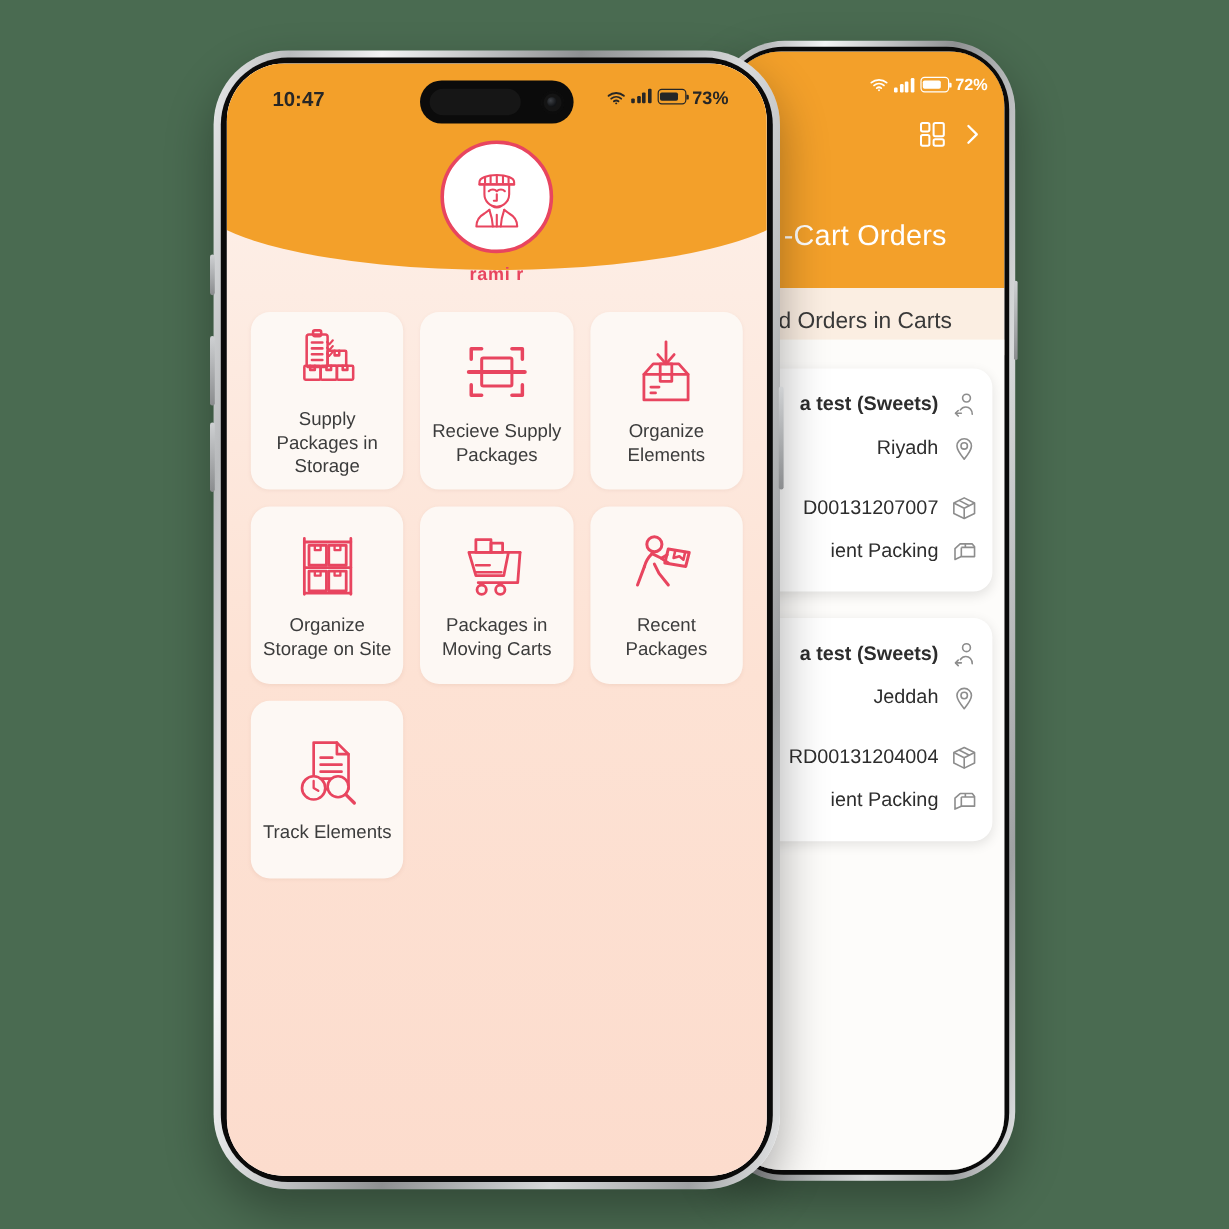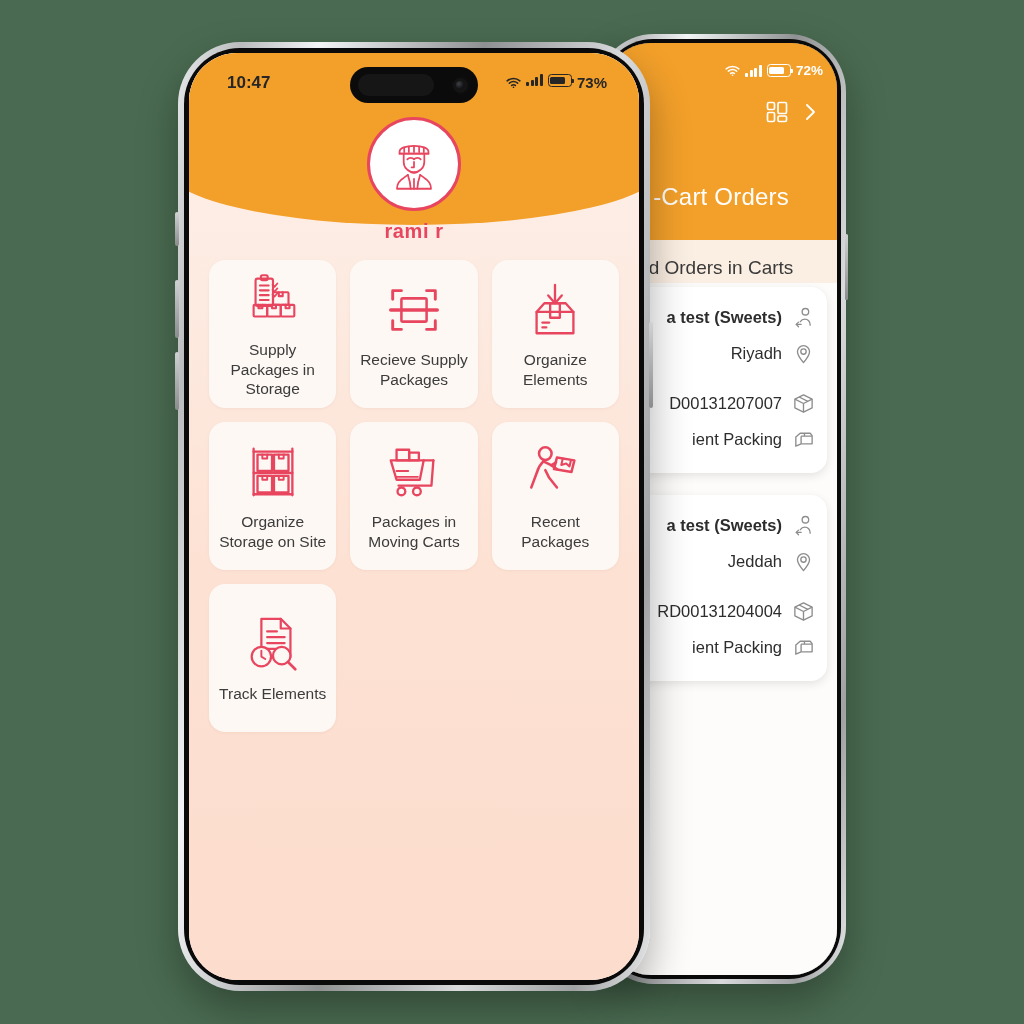--- a/index.html
+++ b/index.html
@@ -46,21 +46,21 @@
   .r-title{
     position:absolute;left:0;top:140px;width:100%;
     text-align:center;color:#fff;font-size:24px;font-weight:400;
     letter-spacing:.2px;
   }
   .r-subbar{
     position:absolute;left:0;top:197px;width:100%;height:56px;
     background:#fbeee2;display:flex;align-items:center;justify-content:center;
   }
   .r-subbar span{font-size:19px;color:#3a3a3a;}
-  .r-list{position:absolute;left:0;top:240px;width:100%;bottom:0;background:#fdfcfa;padding-top:4px;}
+  .r-list{position:absolute;left:0;top:240px;width:100%;bottom:0;background:#fdfcfa;padding-top:24px;}
   .r-card{
     margin:0 10px 22px 10px;background:#fff;border-radius:16px;
     box-shadow:0 3px 10px rgba(0,0,0,.10);
     padding:12px 12px 16px 12px;
   }
   .r-row{display:flex;align-items:center;justify-content:flex-end;gap:10px;height:36px;}
   .r-row .txt{font-size:16.5px;color:#2d2d2d;text-align:right;white-space:nowrap;}
   .r-row .txt.bold{font-weight:700;}
   .r-ico{width:23px;height:23px;flex:0 0 23px;color:#8d8d8d;}
   .r-ico svg{width:100%;height:100%;display:block;}
@@ -95,21 +95,21 @@
 
   .avatar{
     position:absolute;left:50%;transform:translateX(-50%);top:64px;
     width:94px;height:94px;border-radius:50%;background:#fff;
     border:3px solid #e8455f;box-sizing:border-box;
     display:flex;align-items:center;justify-content:center;
   }
   .avatar svg{width:66px;height:66px;}
   .uname{
     position:absolute;left:0;top:167px;width:100%;text-align:center;
-    color:#e8455f;font-size:20px;font-weight:700;letter-spacing:.6px;
+    color:#e8455f;font-size:15px;font-weight:700;letter-spacing:.6px;
   }
 
   .grid{
     position:absolute;left:20px;right:20px;top:207px;
     display:grid;grid-template-columns:1fr 1fr 1fr;gap:14px 14px;
   }
   .tile{
     background:#fdf8f4;border-radius:16px;height:148px;
     display:flex;flex-direction:column;align-items:center;justify-content:center;
     box-shadow:0 1px 3px rgba(180,130,110,.10);

